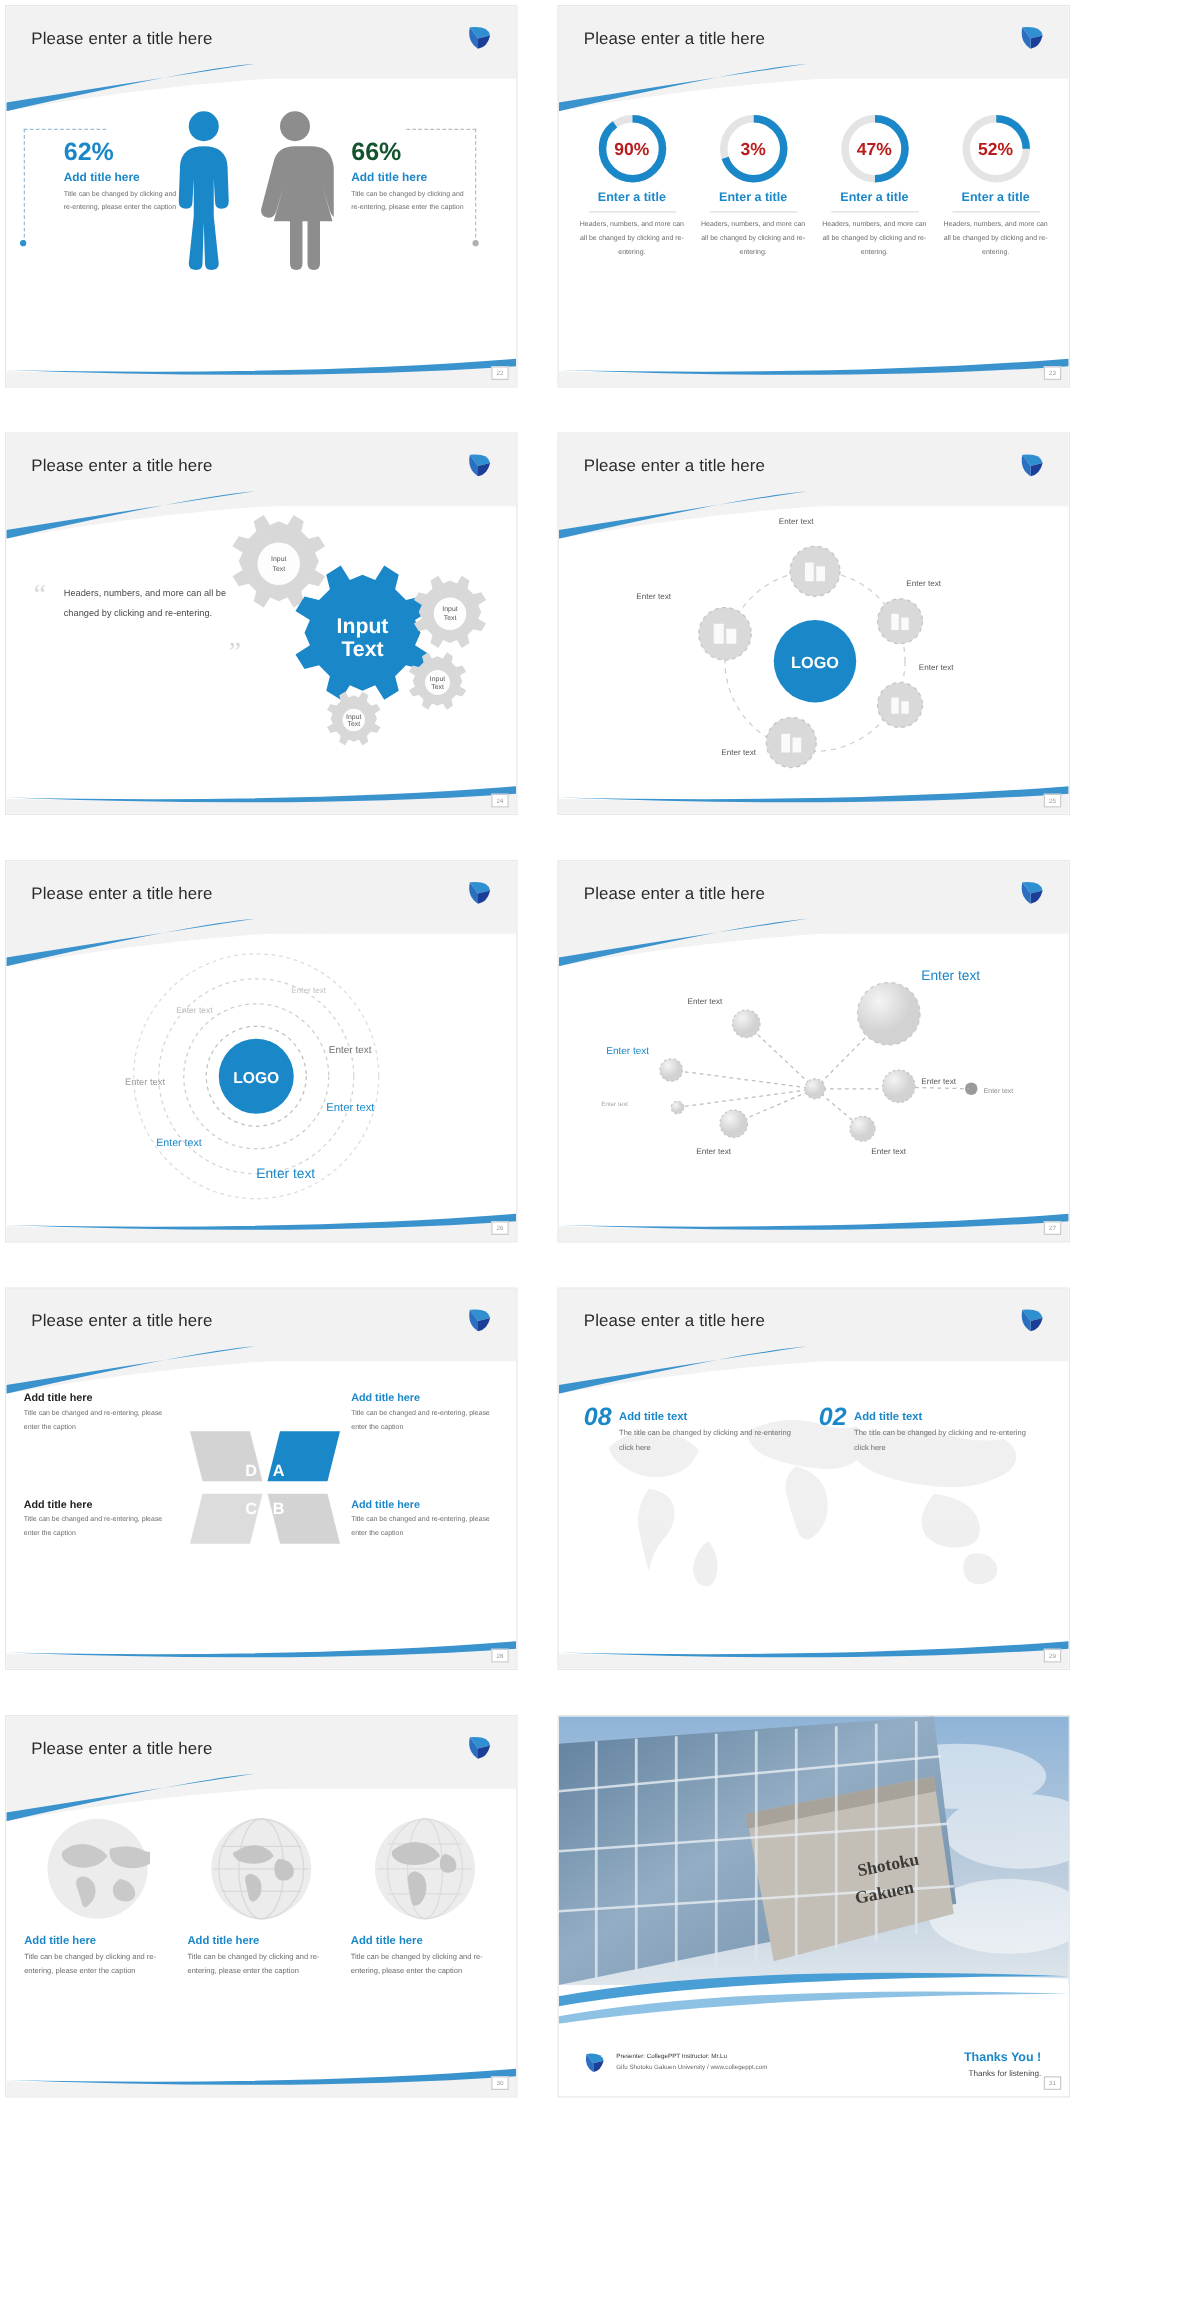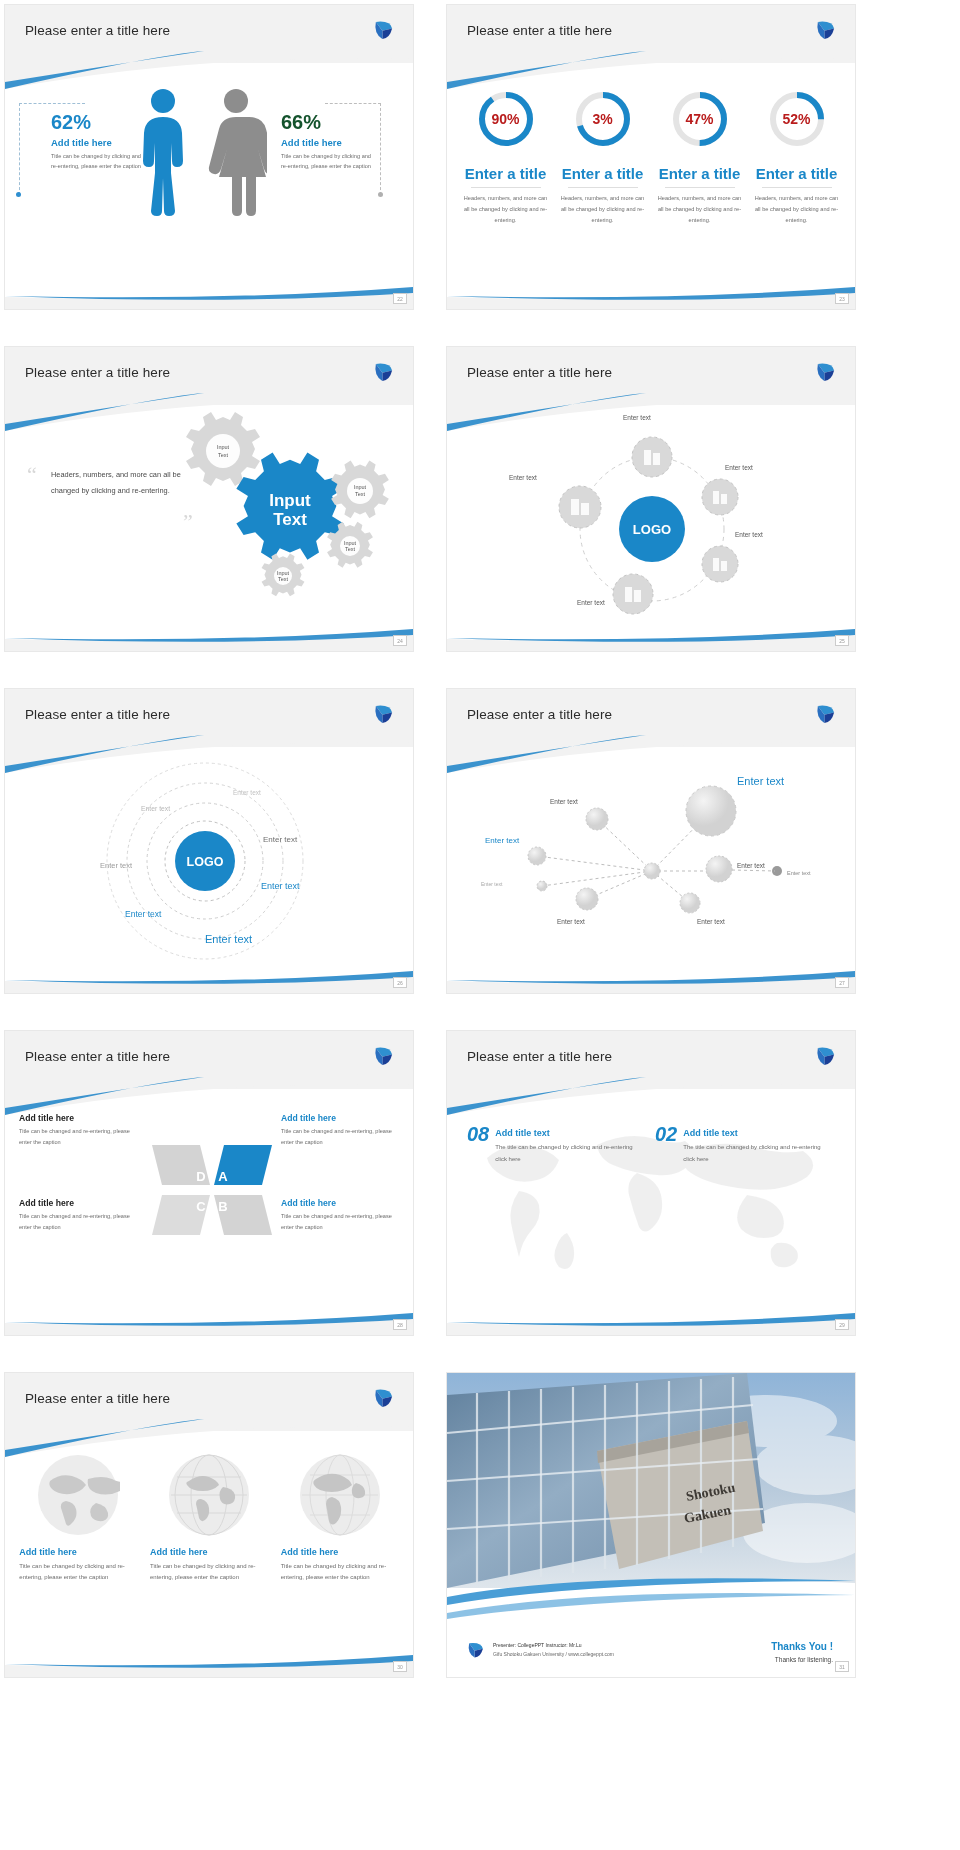--- a/index.html
+++ b/index.html
@@ -57,21 +57,21 @@
   .s1-p { font-size:5.6px; color:#6d6d6d; line-height:1.85; margin-top:3px;}
   .dashbox { position:absolute; border:1px dashed #9fbfd6; }
 
   
   .donut-col { width:88px; text-align:center; }
   .donut-wrap { position:relative; width:60px; height:60px; margin:0 auto;}
   .donut-num {
     position:absolute; inset:0; display:flex; align-items:center; justify-content:center;
     font-size:14px; font-weight:bold; color:#b91c1c;
   }
-  .d-title { font-size:15px; font-weight:bold; color:#1a87c8; margin-top:16px;}
+  .d-title { font-size:10px; font-weight:bold; color:#1a87c8; margin-top:4px;}
   .d-rule { width:70px; height:1px; background:#dedede; margin:5px auto;}
   .d-desc { font-size:5.6px; color:#6d6d6d; line-height:1.95; }
 
   
   .gear-label { font-size:5.5px; fill:#555; }
 
   
   .q-mark { font-size:22px; color:#d8d8d8; font-family:"Liberation Serif", serif; line-height:.7;}
   .q-text { font-size:7.4px; color:#4a4a4a; line-height:2.1; }
 

